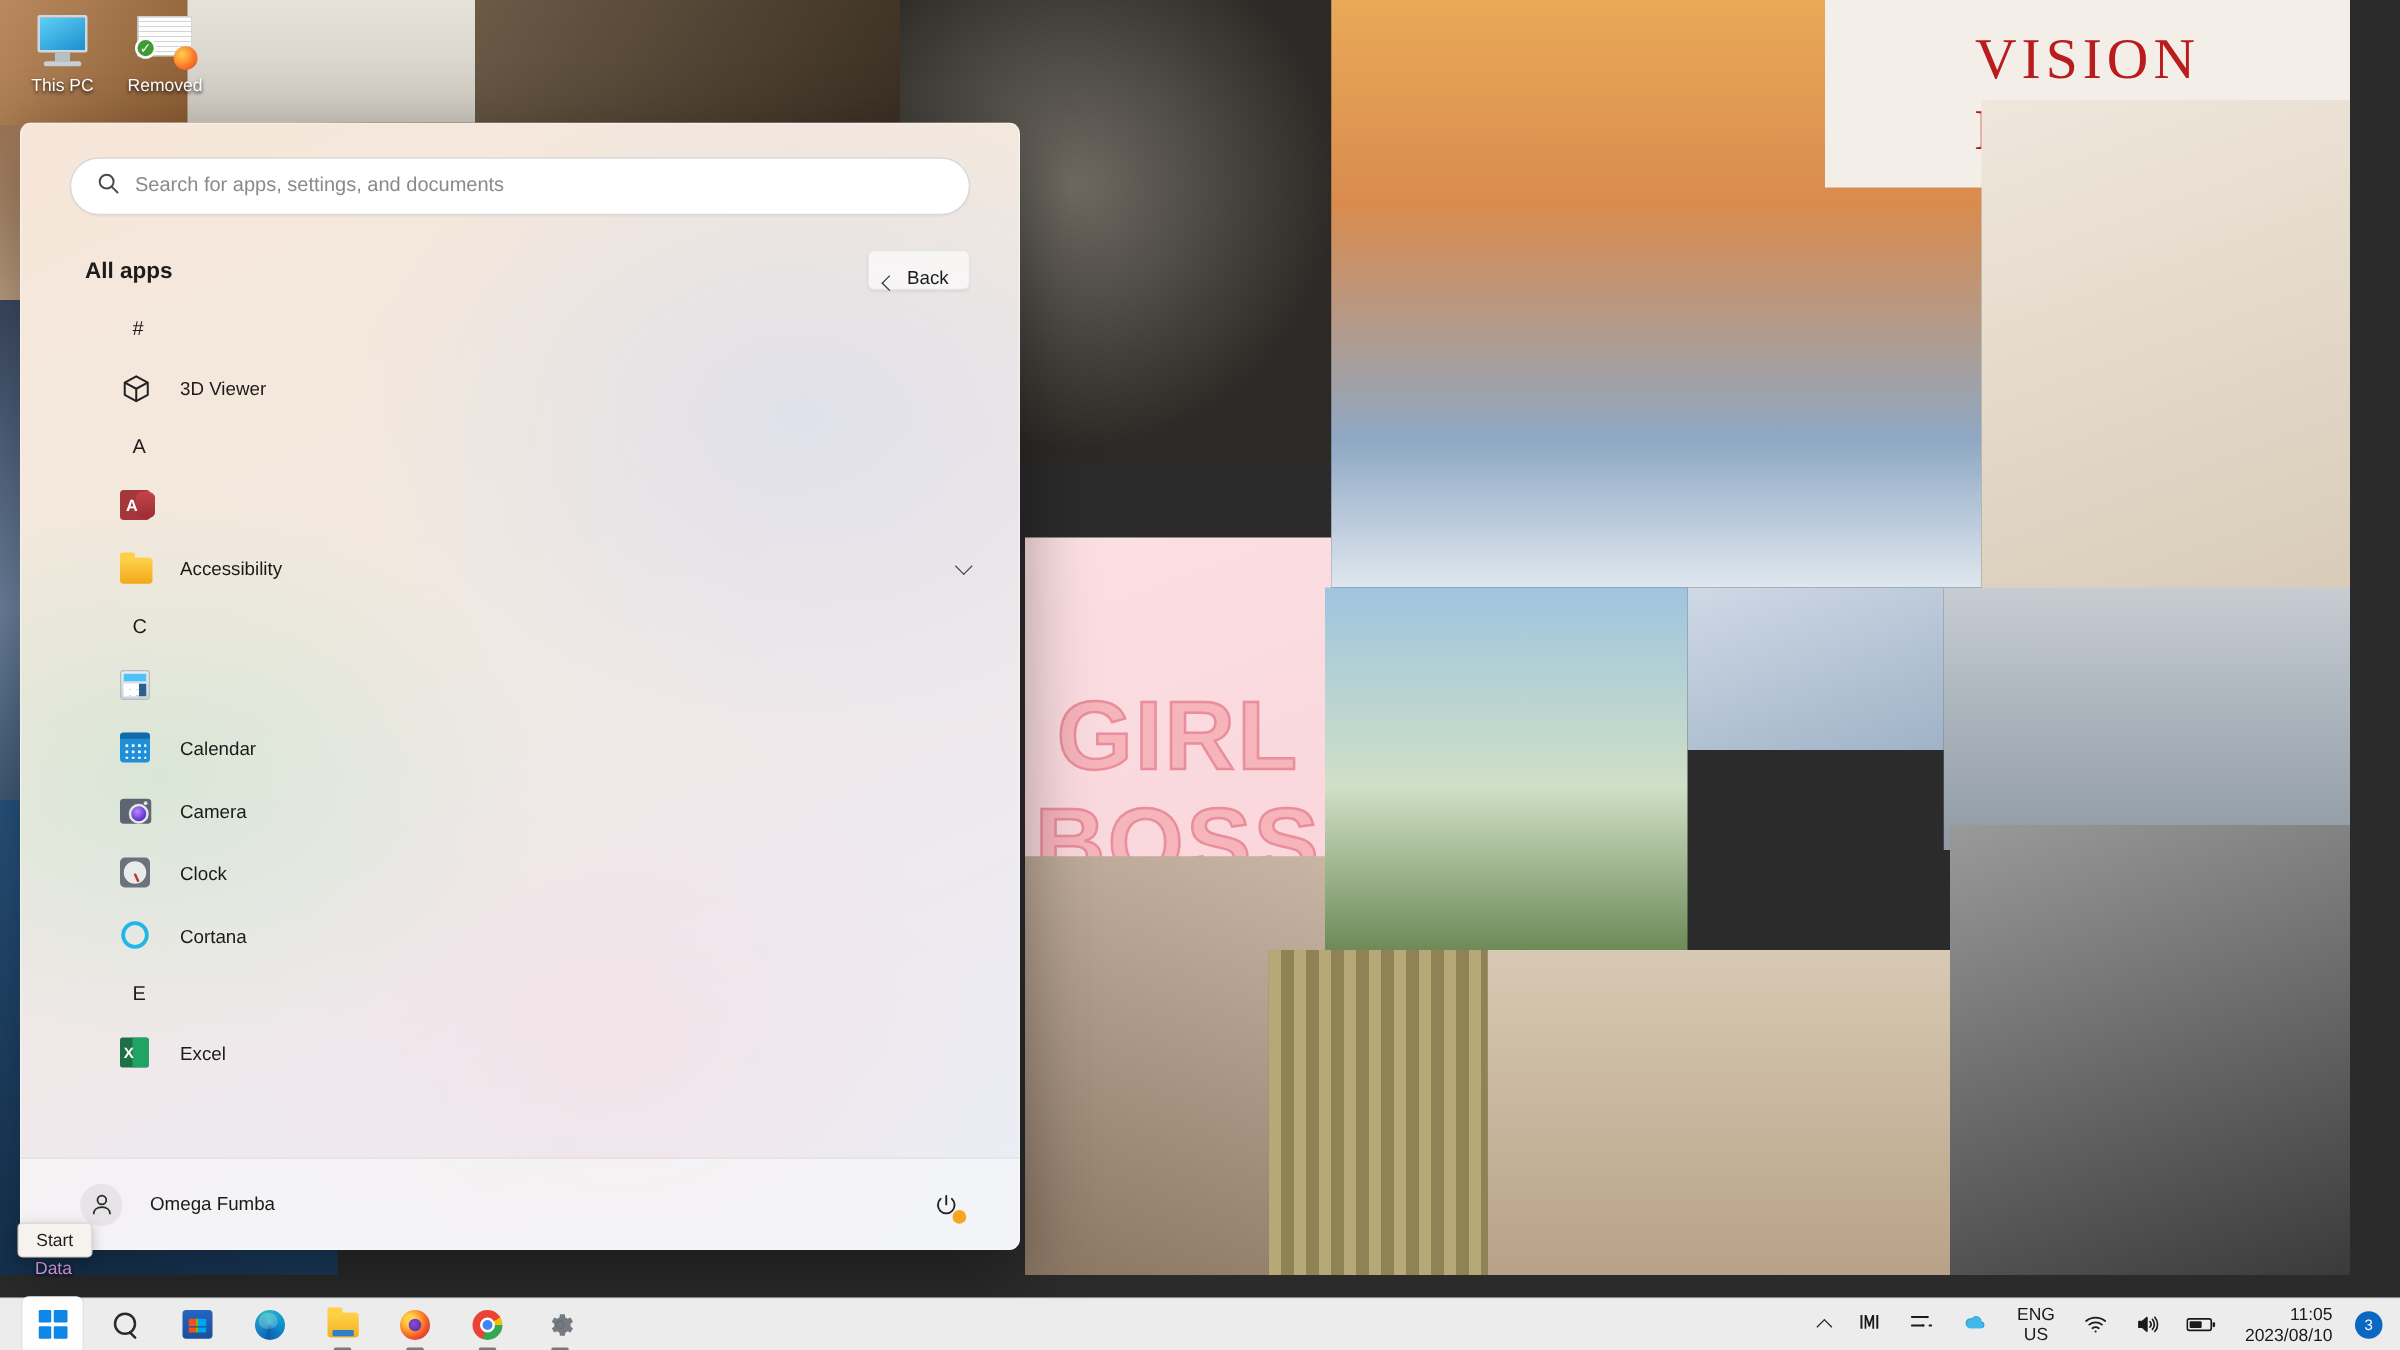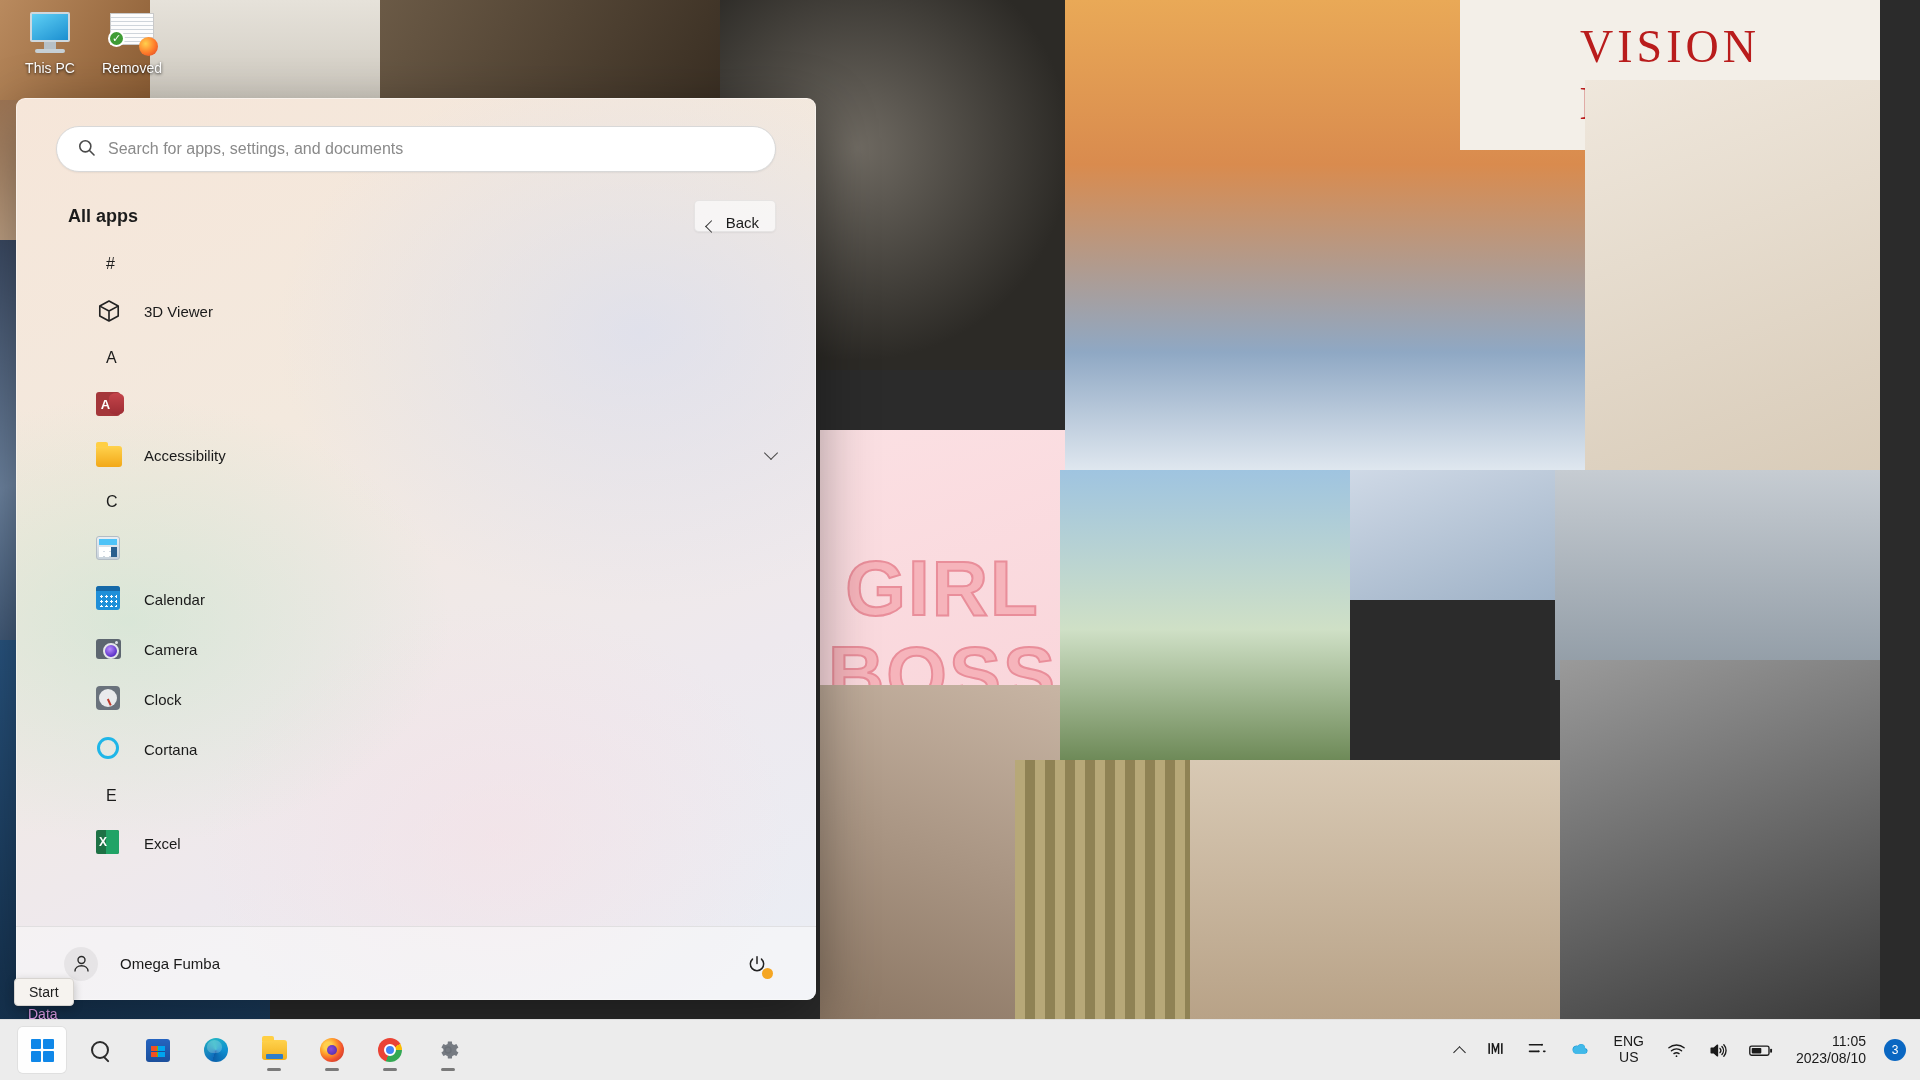--- a/index.html
+++ b/index.html
@@ -272,21 +272,21 @@
   #start-tooltip {
     position: absolute; left: 14px; top: 978px;
     background: #f6f3ef; border: 1px solid #d7d4d0; border-radius: 4px;
     padding: 5px 14px; font-size: 14px; color: #202020;
     box-shadow: 0 3px 10px rgba(0,0,0,.22);
     z-index: 40;
   }
 
   
   #taskbar {
-    position: absolute; left: 0; bottom: 0; width: 1920px; height: 61px;
+    position: absolute; left: 0; bottom: 0; width: 1920px; height: 42px;
     background: rgba(243,243,243,.97);
     border-top: 1px solid rgba(0,0,0,.06);
     display: flex; align-items: center;
     z-index: 30;
   }
   #tb-center { display: flex; align-items: center; gap: 10px; margin-left: 18px; }
   .tb-btn {
     width: 48px; height: 46px; border-radius: 5px; cursor: pointer;
     display: flex; align-items: center; justify-content: center; position: relative;
   }

